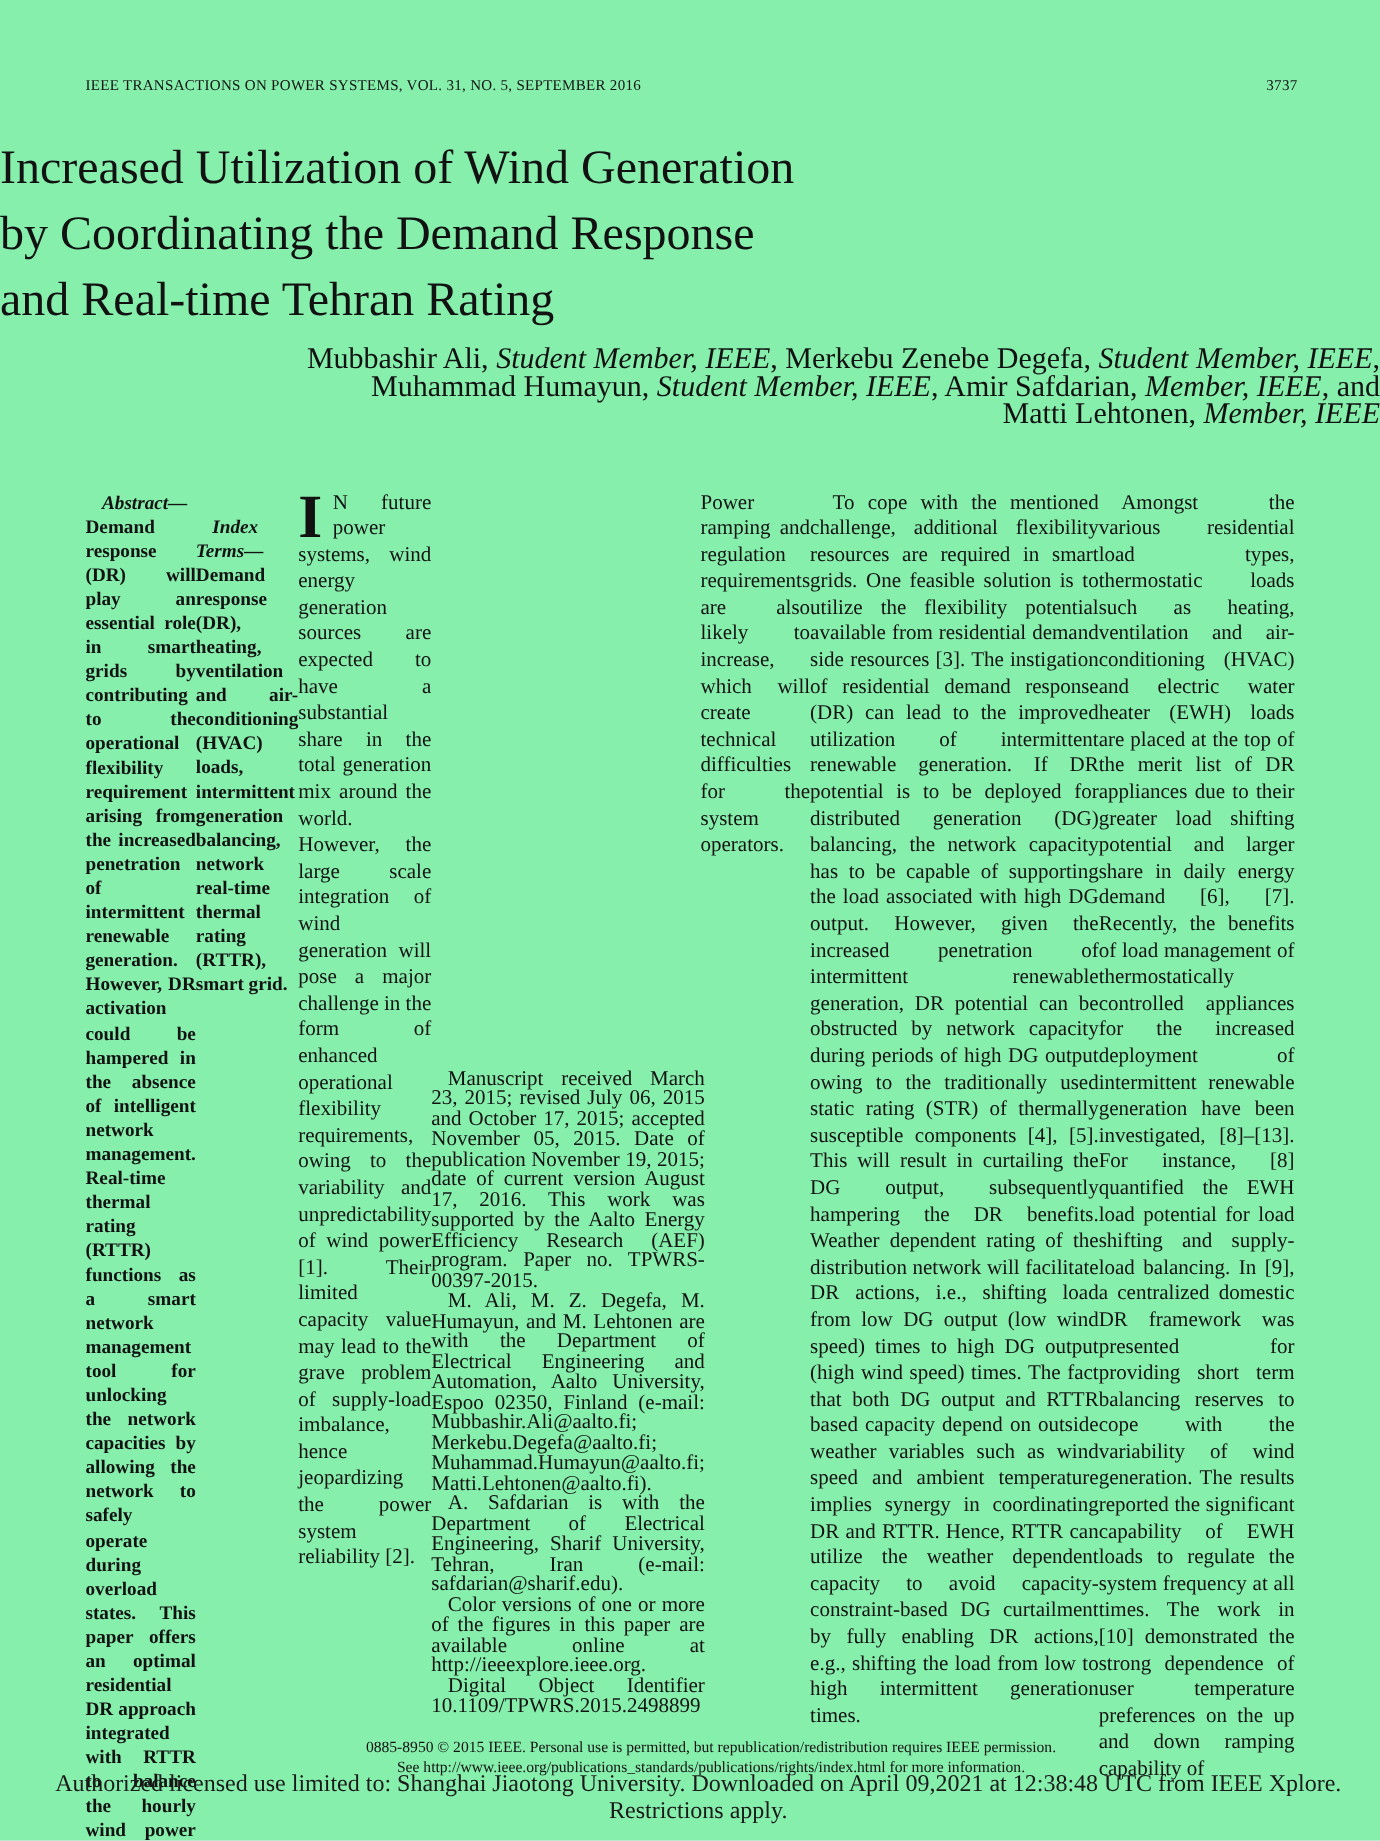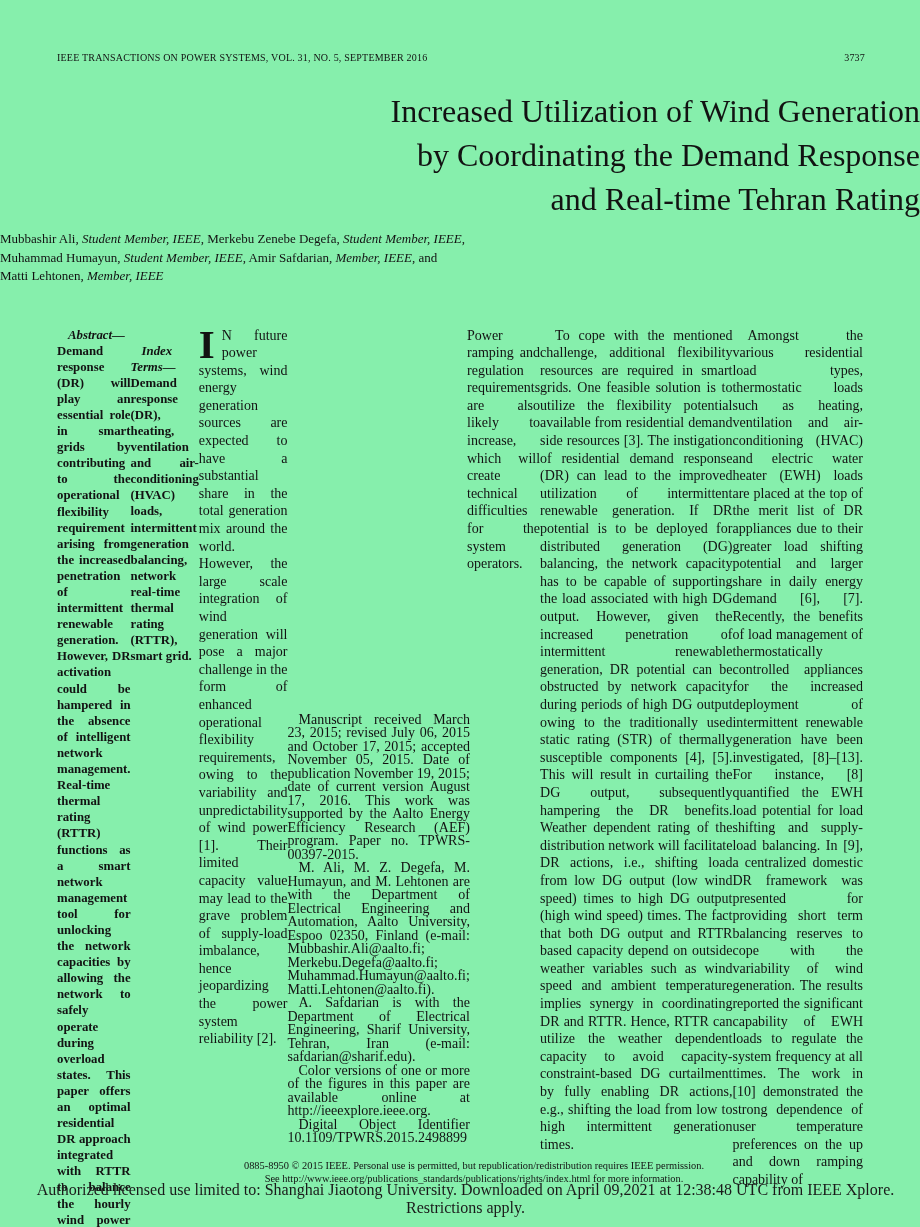--- a/index.html
+++ b/index.html
@@ -16,29 +16,29 @@
   }
   .running-head {
     display: flex;
     justify-content: space-between;
     margin: 52px 55px 0 57px;
     font-size: 10px;
     letter-spacing: 0.2px;
   }
   .paper-title {
     margin-top: 26px;
-    text-align: right;
+    text-align: left;
     font-size: 32px;
     line-height: 44px;
     font-weight: 400;
   }
   .authors {
     margin-top: 9px;
-    text-align: left;
-    font-size: 13px;
+    text-align: right;
+    font-size: 20px;
     line-height: 18.5px;
   }
   .authors .it { font-style: italic; }
   .columns {
     display: flex;
     gap: 14px;
     margin: 41px 57px 0 57px;
     height: 818px;
   }
   .col {

